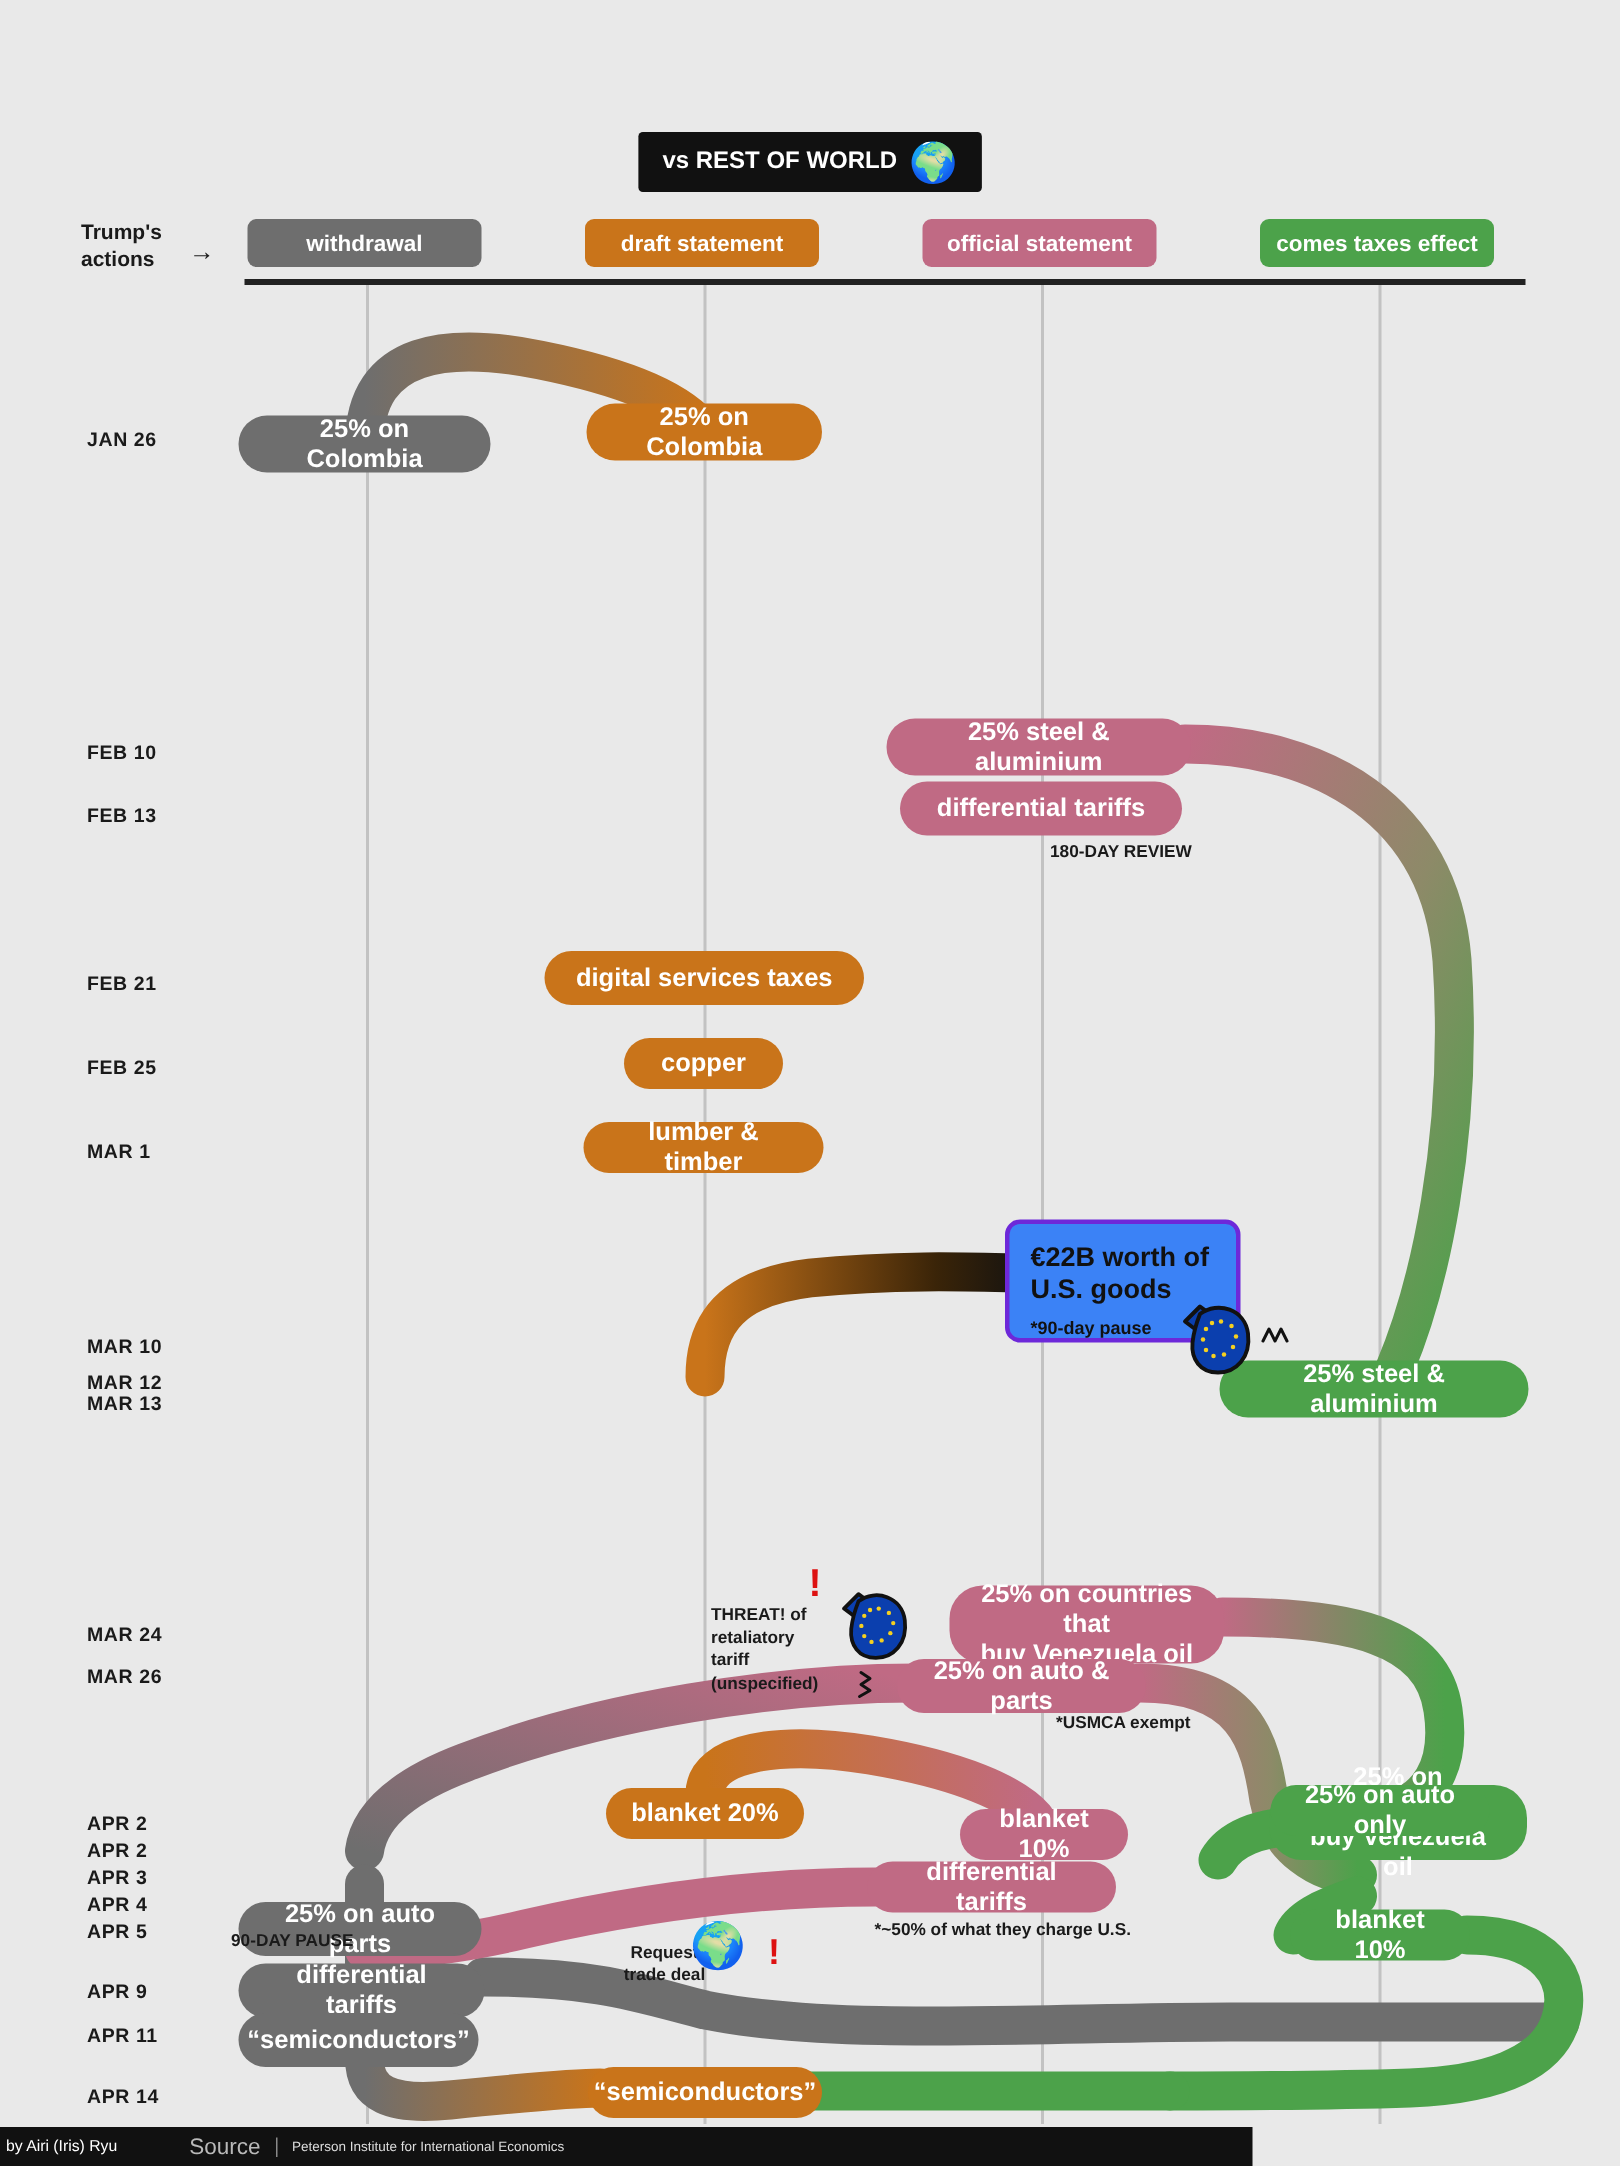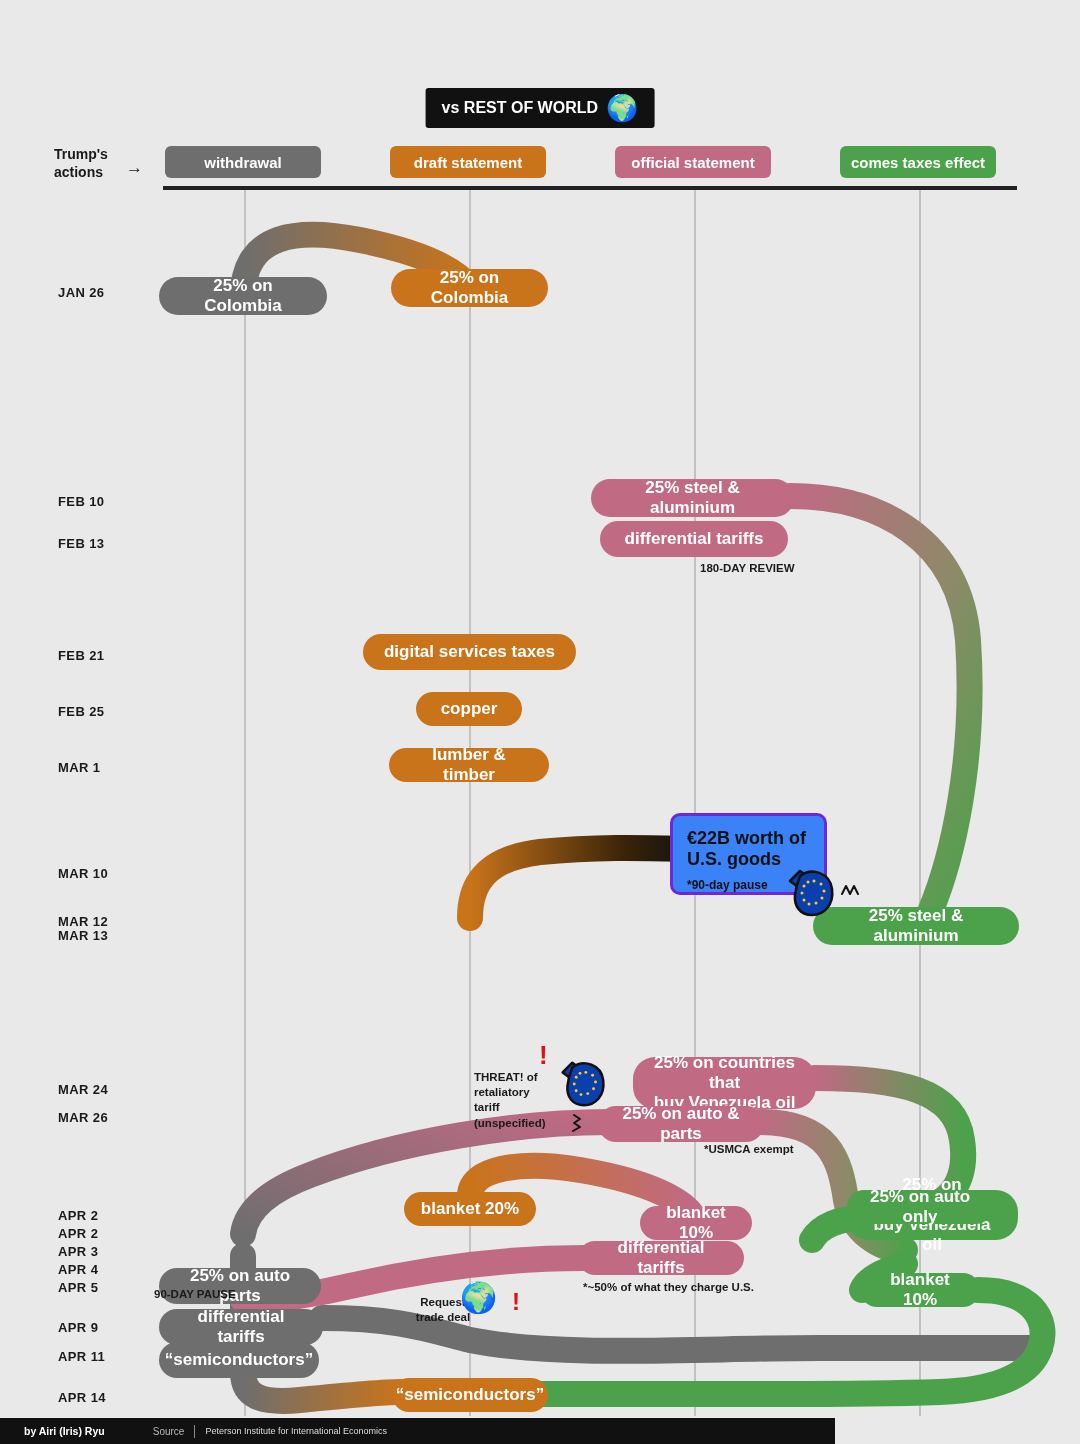--- a/index.html
+++ b/index.html
@@ -91,22 +91,22 @@
   
   .glove{position:absolute;z-index:9;}
   .bang{position:absolute;color:#d11;font-weight:700;font-size:26px;z-index:9;line-height:1;}
   .globe-ic{position:absolute;font-size:30px;z-index:9;line-height:1;}
 
   
   .footer{
     position:absolute;left:0;bottom:0;width:835px;height:26px;background:#111;
     display:flex;align-items:center;color:#fff;z-index:20;
   }
-  .footer .by{font-size:10.5px;font-weight:700;padding-left:24px;}
-  .footer .src{font-size:10px;color:#b9b9b9;padding-left:48px;}
+  .footer .by{font-size:10.5px;font-weight:400;padding-left:4px;}
+  .footer .src{font-size:15px;color:#b9b9b9;padding-left:48px;}
   .footer .divider{width:1px;height:13px;background:#8a8a8a;margin:0 10px;}
   .footer .srcname{font-size:9px;color:#ddd;}
 </style>
 </head>
 <body>
 
 <div class="canvas">
 
   <div class="subtitle-bar">
     <span>vs REST OF WORLD</span>
@@ -198,21 +198,21 @@
 
     <path d="M862,1218 C840,1218 820,1226 812,1240" fill="none" stroke="#4ca24a" stroke-width="26" stroke-linecap="round"></path>
   </svg>
 
   <div class="date" style="top:285px;">JAN 26</div>
   <div class="date" style="top:494px;">FEB 10</div>
   <div class="date" style="top:536px;">FEB 13</div>
   <div class="date" style="top:648px;">FEB 21</div>
   <div class="date" style="top:704px;">FEB 25</div>
   <div class="date" style="top:760px;">MAR 1</div>
-  <div class="date" style="top:866px;">MAR 10</div>
+  <div class="date" style="top:890px;">MAR 10</div>
   <div class="date" style="top:914px;">MAR 12</div>
   <div class="date" style="top:928px;">MAR 13</div>
   <div class="date" style="top:1082px;">MAR 24</div>
   <div class="date" style="top:1110px;">MAR 26</div>
   <div class="date" style="top:1208px;">APR 2</div>
   <div class="date" style="top:1226px;">APR 2</div>
   <div class="date" style="top:1244px;">APR 3</div>
   <div class="date" style="top:1262px;">APR 4</div>
   <div class="date" style="top:1280px;">APR 5</div>
   <div class="date" style="top:1320px;">APR 9</div>

